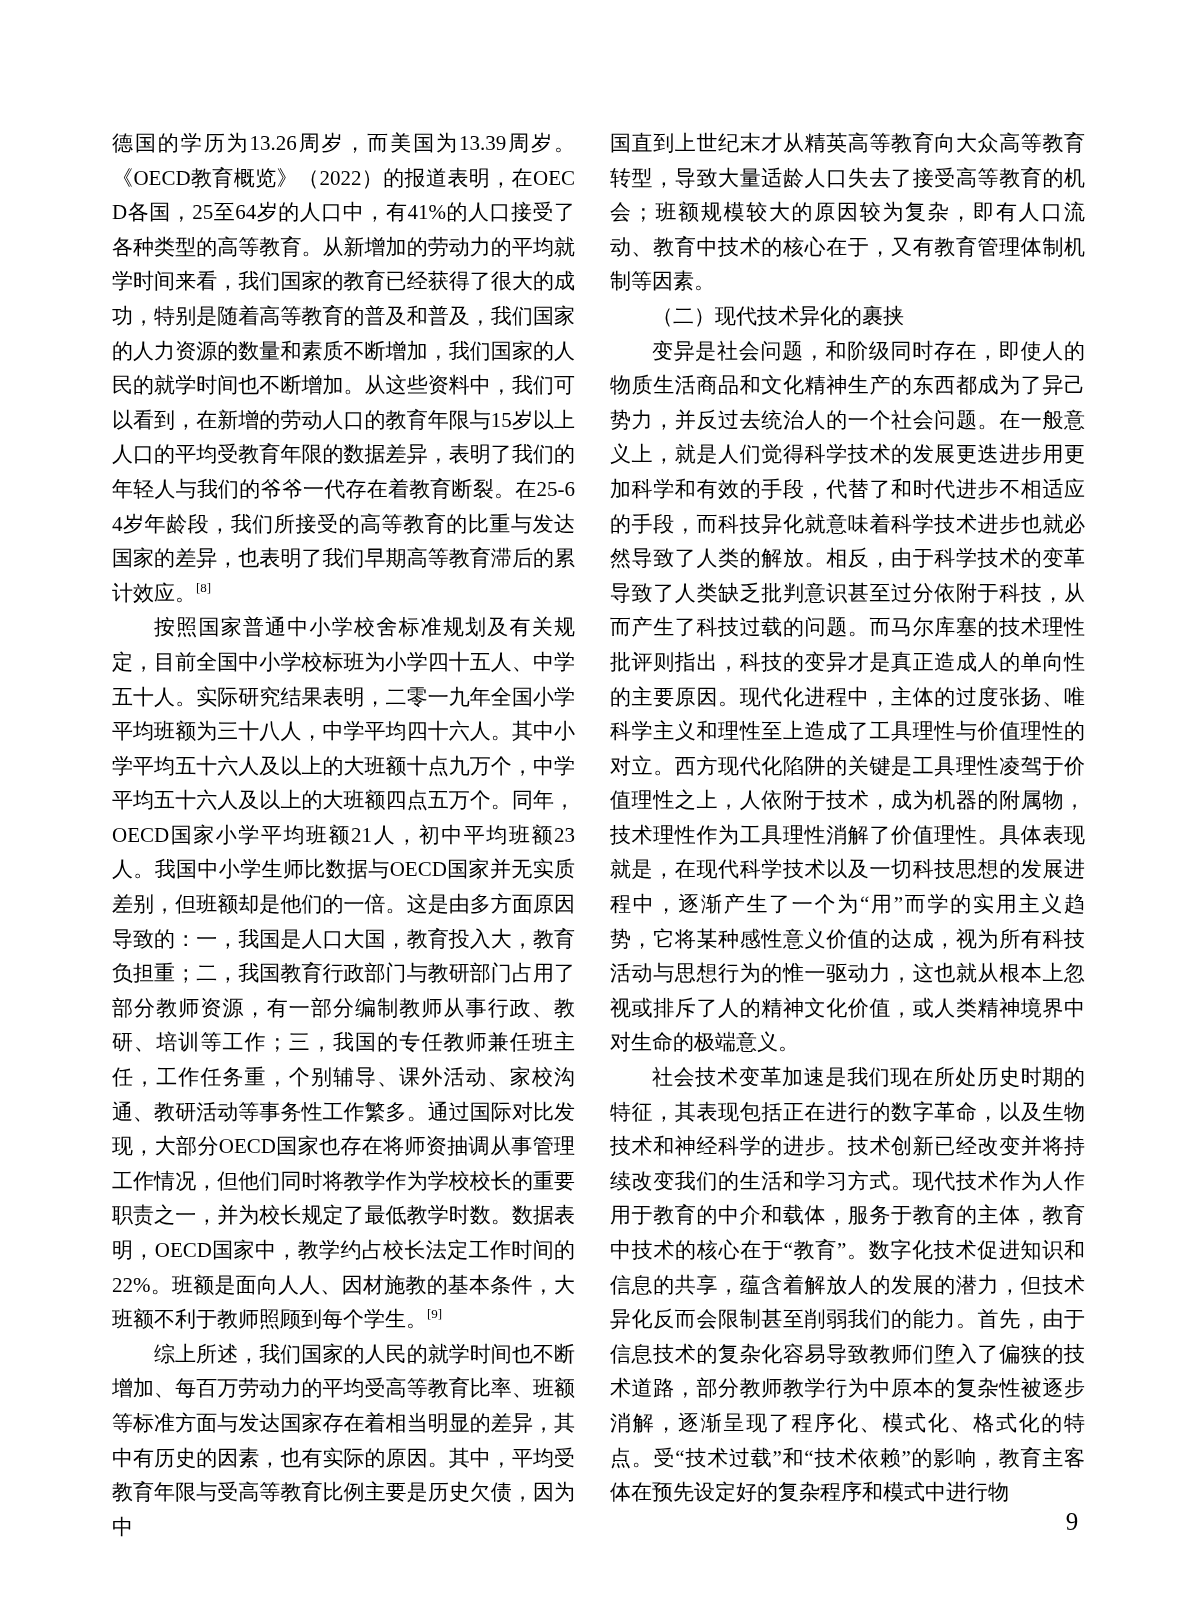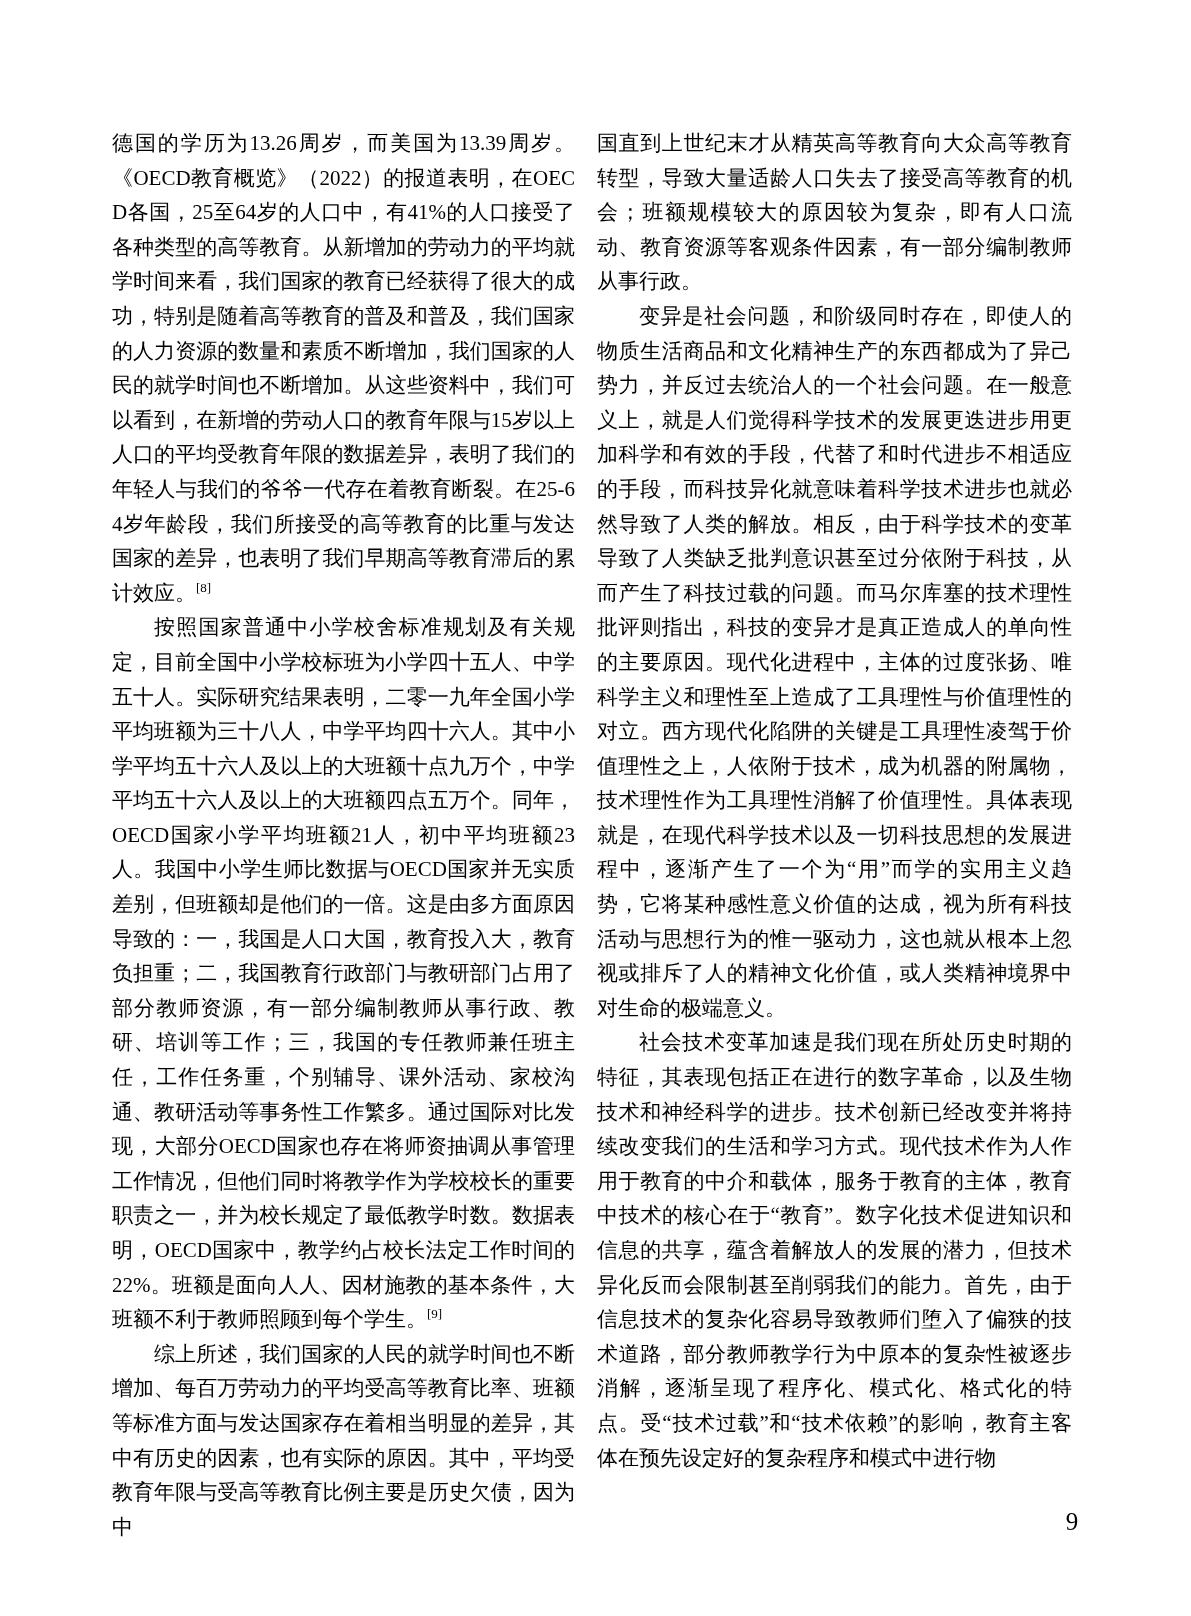--- a/index.html
+++ b/index.html
@@ -12,21 +12,21 @@
     position: relative;
     width: 1191px; height: 1616px;
     background: #ffffff;
     color: #000000;
     overflow: hidden;
   }
   .columns {
     position: absolute;
     left: 112px; top: 126px;
     display: flex;
-    gap: 22px;
+    gap: 35px;
   }
   .col-left  { width: 463px; }
   .col-right { width: 475px; }
   .para {
     margin: 0;
     font-size: 21px;
     line-height: 34.6px;
     text-align: justify;
     text-justify: inter-ideograph;
     word-break: break-all;
@@ -54,22 +54,23 @@
 
     <div class="col-left">
       <p class="para"><span>德国的学历为13.26周岁，而美国为13.39周岁。《OECD教育概览》（2022）的报道表明，在OECD各国，25至64岁的人口中，有41%的人口接受了各种类型的高等教育。从新增加的劳动力的平均就学时间来看，我们国家的教育已经获得了很大的成功，特别是随着高等教育的普及和普及，我们国家的人力资源的数量和素质不断增加，我们国家的人民的就学时间也不断增加。从这些资料中，我们可以看到，在新增的劳动人口的教育年限与15岁以上人口的平均受教育年限的数据差异，表明了我们的年轻人与我们的爷爷一代存在着教育断裂。在25-64岁年龄段，我们所接受的高等教育的比重与发达国家的差异，也表明了我们早期高等教育滞后的累计效应。</span><sup class="fn">[8]</sup></p>
 
       <p class="para indent"><span>按照国家普通中小学校舍标准规划及有关规定，目前全国中小学校标班为小学四十五人、中学五十人。实际研究结果表明，二零一九年全国小学平均班额为三十八人，中学平均四十六人。其中小学平均五十六人及以上的大班额十点九万个，中学平均五十六人及以上的大班额四点五万个。同年，OECD国家小学平均班额21人，初中平均班额23人。我国中小学生师比数据与OECD国家并无实质差别，但班额却是他们的一倍。这是由多方面原因导致的：一，我国是人口大国，教育投入大，教育负担重；二，我国教育行政部门与教研部门占用了部分教师资源，有一部分编制教师从事行政、教研、培训等工作；三，我国的专任教师兼任班主任，工作任务重，个别辅导、课外活动、家校沟通、教研活动等事务性工作繁多。通过国际对比发现，大部分OECD国家也存在将师资抽调从事管理工作情况，但他们同时将教学作为学校校长的重要职责之一，并为校长规定了最低教学时数。数据表明，OECD国家中，教学约占校长法定工作时间的22%。班额是面向人人、因材施教的基本条件，大班额不利于教师照顾到每个学生。</span><sup class="fn">[9]</sup></p>
 
       <p class="para indent"><span>综上所述，我们国家的人民的就学时间也不断增加、每百万劳动力的平均受高等教育比率、班额等标准方面与发达国家存在着相当明显的差异，其中有历史的因素，也有实际的原因。其中，平均受教育年限与受高等教育比例主要是历史欠债，因为中</span></p>
     </div>
 
     <div class="col-right">
-      <p class="para"><span>国直到上世纪末才从精英高等教育向大众高等教育转型，导致大量适龄人口失去了接受高等教育的机会；班额规模较大的原因较为复杂，即有人口流动、教育资源等客观条件因素，有一部分编制教师从事行政。</span></p>
+      <p class="para"><span>国直到上世纪末才从精英高等教育向大众高等教育转型，导致大量适龄人口失去了接受高等教育的机会；班额规模较大的原因较为复杂，即有人口流动、教育中技术的核心在于，又有教育管理体制机制等因素。</span></p>
 
+      <p class="para indent"><span>（二）现代技术异化的裹挟</span></p>
 
       <p class="para indent"><span>变异是社会问题，和阶级同时存在，即使人的物质生活商品和文化精神生产的东西都成为了异己势力，并反过去统治人的一个社会问题。在一般意义上，就是人们觉得科学技术的发展更迭进步用更加科学和有效的手段，代替了和时代进步不相适应的手段，而科技异化就意味着科学技术进步也就必然导致了人类的解放。相反，由于科学技术的变革导致了人类缺乏批判意识甚至过分依附于科技，从而产生了科技过载的问题。而马尔库塞的技术理性批评则指出，科技的变异才是真正造成人的单向性的主要原因。现代化进程中，主体的过度张扬、唯科学主义和理性至上造成了工具理性与价值理性的对立。西方现代化陷阱的关键是工具理性凌驾于价值理性之上，人依附于技术，成为机器的附属物，技术理性作为工具理性消解了价值理性。具体表现就是，在现代科学技术以及一切科技思想的发展进程中，逐渐产生了一个为“用”而学的实用主义趋势，它将某种感性意义价值的达成，视为所有科技活动与思想行为的惟一驱动力，这也就从根本上忽视或排斥了人的精神文化价值，或人类精神境界中对生命的极端意义。</span></p>
 
       <p class="para indent"><span>社会技术变革加速是我们现在所处历史时期的特征，其表现包括正在进行的数字革命，以及生物技术和神经科学的进步。技术创新已经改变并将持续改变我们的生活和学习方式。现代技术作为人作用于教育的中介和载体，服务于教育的主体，教育中技术的核心在于“教育”。数字化技术促进知识和信息的共享，蕴含着解放人的发展的潜力，但技术异化反而会限制甚至削弱我们的能力。首先，由于信息技术的复杂化容易导致教师们堕入了偏狭的技术道路，部分教师教学行为中原本的复杂性被逐步消解，逐渐呈现了程序化、模式化、格式化的特点。受“技术过载”和“技术依赖”的影响，教育主客体在预先设定好的复杂程序和模式中进行物</span></p>
     </div>
 
   </div>
 
   <div class="page-num">9</div>
 </div>

